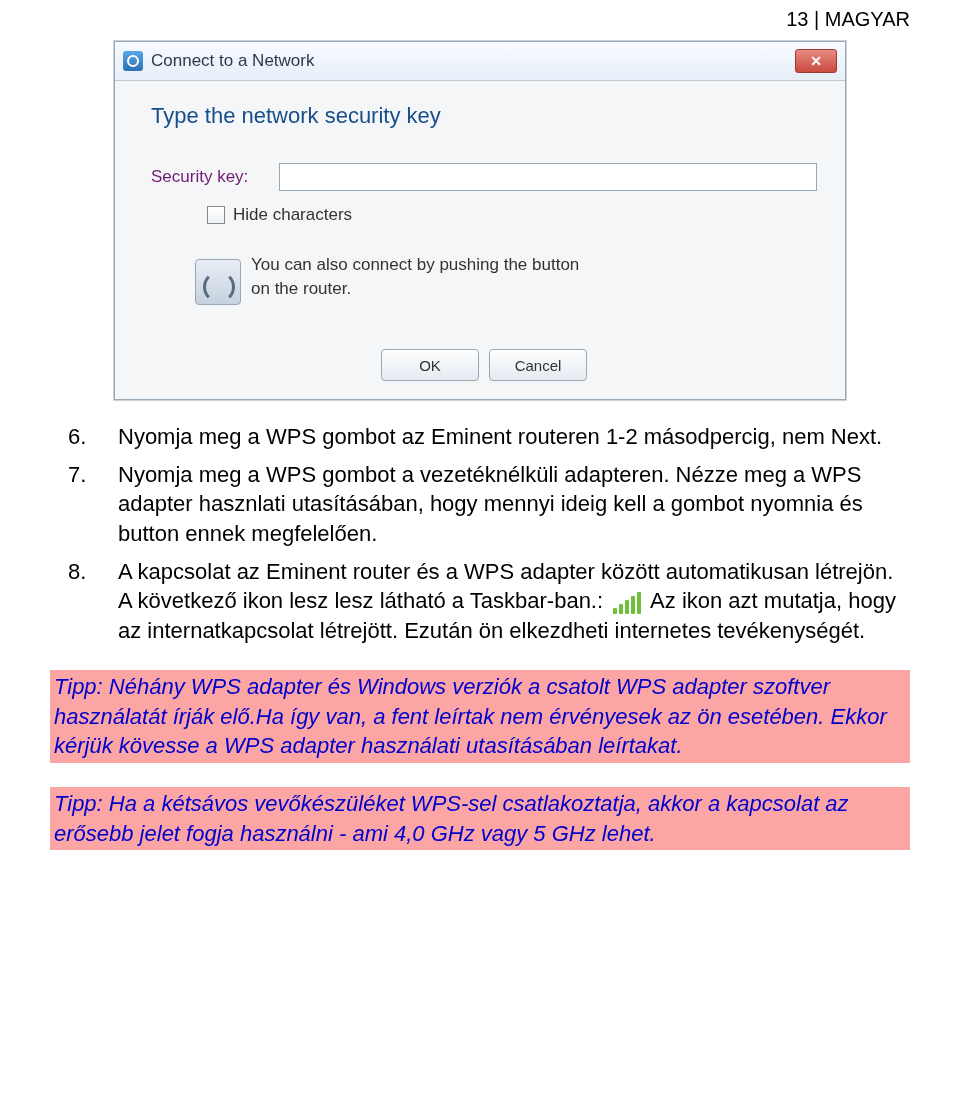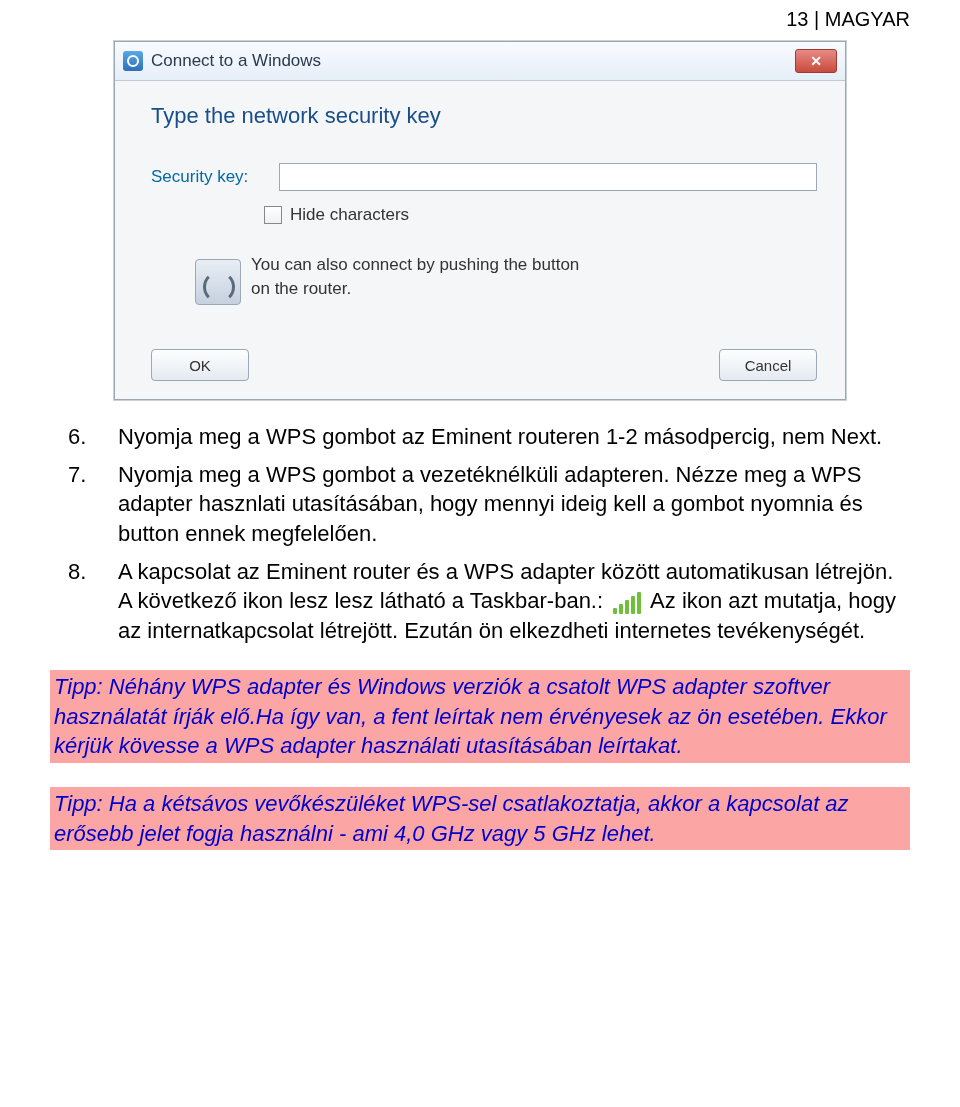--- a/index.html
+++ b/index.html
@@ -80,38 +80,38 @@
     margin: 0 0 34px 0;
     font-weight: normal;
   }
   .field-row {
     display: flex;
     align-items: center;
     gap: 18px;
     margin-bottom: 14px;
   }
   .field-label {
-    color: #0369a1;
+    color: #701a75;
     font-size: 17px;
     min-width: 110px;
   }
   .text-input {
     flex: 1;
     height: 28px;
     border: 1px solid #9aa7b4;
     background: #fff;
     box-sizing: border-box;
     padding: 2px 6px;
     font-size: 15px;
   }
   .checkbox-row {
     display: flex;
     align-items: center;
     gap: 8px;
-    margin-left: 113px;
+    margin-left: 56px;
     margin-bottom: 28px;
   }
   .checkbox {
     width: 16px;
     height: 16px;
     border: 1px solid #888;
     background: linear-gradient(#fff, #eef1f5);
   }
   .wps-hint {
     display: flex;
@@ -142,21 +142,21 @@
     border-bottom-color: transparent;
   }
   .wps-hint-text {
     color: #333;
     font-size: 17px;
     line-height: 1.4;
     max-width: 340px;
   }
   .btn-row {
     display: flex;
-    justify-content: space-between;
+    justify-content: center;
     gap: 10px;
     padding-top: 8px;
   }
   .btn {
     min-width: 96px;
     height: 30px;
     border: 1px solid #9aa7b4;
     border-radius: 4px;
     background: linear-gradient(#fdfefe, #e5eaf1);
     color: #333;
@@ -211,21 +211,21 @@
 </head>
 <body>
 
 <div class="page">
   <div class="page-header">13 | MAGYAR</div>
 
   <div class="dialog-box">
     <div class="titlebar">
       <div class="titlebar-left">
         <div class="titlebar-icon"></div>
-        <div class="titlebar-text">Connect to a Windows</div>
+        <div class="titlebar-text">Connect to a Network</div>
       </div>
       <div class="close-btn">
         <span>✕</span>
       </div>
     </div>
     <div class="dialog-body">
       <div class="dialog-heading">Type the network security key</div>
 
       <div class="field-row">
         <div class="field-label">Security key:</div>

